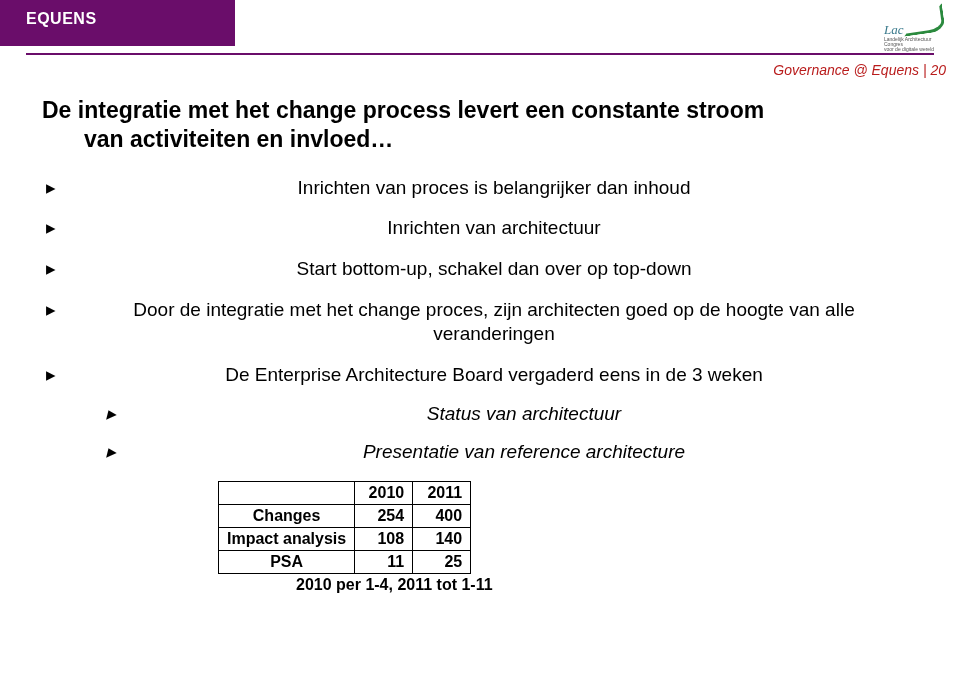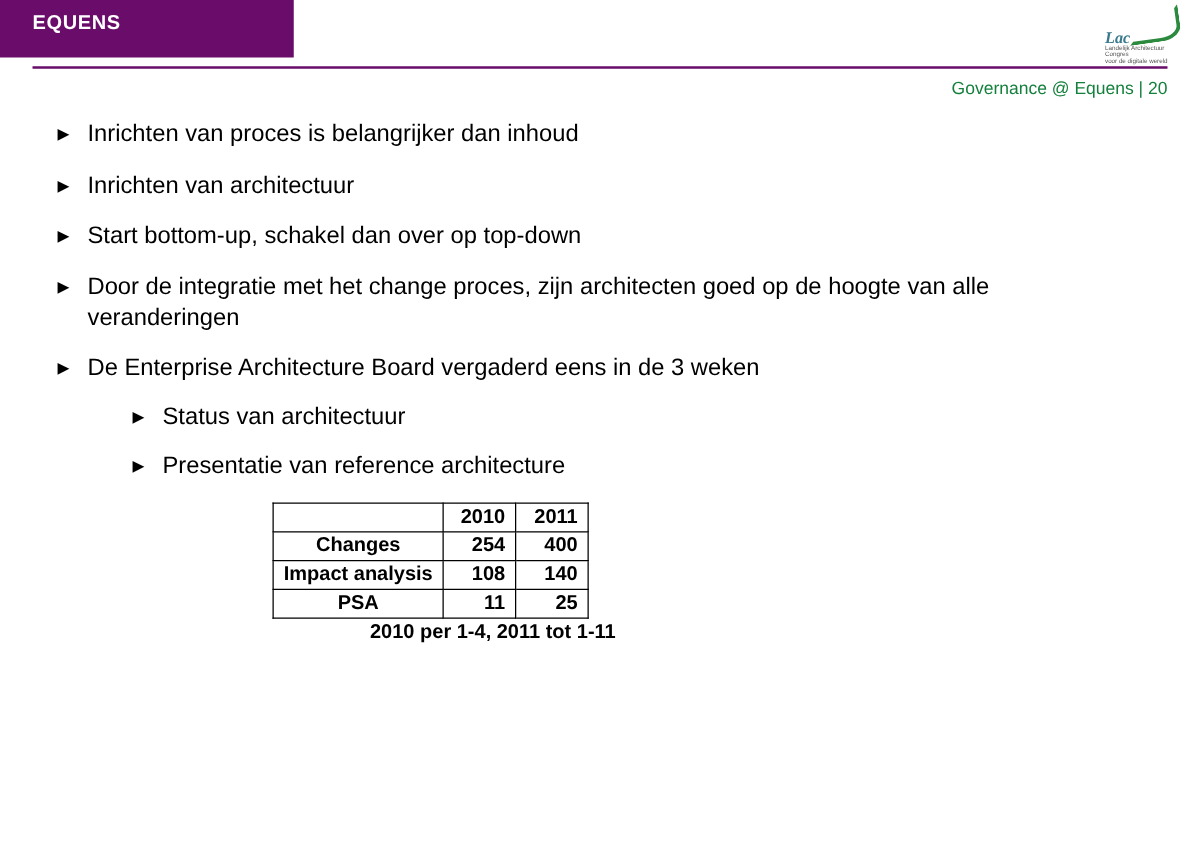--- a/index.html
+++ b/index.html
@@ -56,37 +56,38 @@
     border-radius: 0 0 40% 0;
     transform: rotate(-8deg);
   }
   .lac-logo .txt {
     position: absolute;
     bottom: 14px;
     left: 0;
     font-size: 13px;
     color: #3a7a8c;
     font-style: italic;
-    font-weight: bold;
+    font-weight: normal;
     font-family: Georgia, serif;
   }
   .lac-logo .sub {
     position: absolute;
     bottom: 0;
     left: 0;
     font-size: 5px;
     color: #555;
     line-height: 1;
   }
   .breadcrumb {
     position: absolute;
     top: 62px;
-    right: 26px;
+    right: 14px;
     font-size: 14px;
-    color: #15803d;
+    color: #b91c1c;
+    font-style: italic;
   }
   .content {
     position: absolute;
     top: 96px;
     left: 42px;
     right: 42px;
   }
   .title {
     font-size: 23px;
     font-weight: bold;
@@ -102,20 +103,21 @@
     list-style: none;
     padding-left: 4px;
   }
   ul.bullets > li {
     font-size: 19px;
     color: #000000;
     margin-bottom: 16px;
     padding-left: 24px;
     position: relative;
     line-height: 1.3;
+    text-align: center;
   }
   ul.bullets > li::before {
     content: "▸";
     position: absolute;
     left: 0;
     top: 0;
     font-size: 19px;
     color: #000000;
   }
   ul.sub {
@@ -123,20 +125,21 @@
     margin-top: 14px;
     padding-left: 36px;
   }
   ul.sub > li {
     font-size: 19px;
     color: #000000;
     margin-bottom: 14px;
     padding-left: 24px;
     position: relative;
     line-height: 1.3;
+    font-style: italic;
   }
   ul.sub > li::before {
     content: "▸";
     position: absolute;
     left: 0;
     top: 0;
     font-size: 19px;
     color: #000000;
   }
   .table-wrap {
@@ -181,20 +184,24 @@
   <div class="sw"></div>
   <div class="txt">Lac</div>
   <div class="sub">
     <span>Landelijk Architectuur Congres</span><br><span>voor de digitale wereld</span>
   </div>
 </div>
 
 <div class="breadcrumb">Governance @ Equens | 20</div>
 
 <div class="content">
+  <div class="title">
+    <span>De integratie met het change process levert een constante stroom</span>
+    <span class="indent">van activiteiten en invloed…</span>
+  </div>
 
   <ul class="bullets">
     <li>Inrichten van proces is belangrijker dan inhoud</li>
     <li>Inrichten van architectuur</li>
     <li>Start bottom-up, schakel dan over op top-down</li>
     <li>Door de integratie met het change proces, zijn architecten goed op de hoogte van alle veranderingen</li>
     <li>
       <span>De Enterprise Architecture Board vergaderd eens in de 3 weken</span>
       <ul class="sub">
         <li>Status van architectuur</li>

